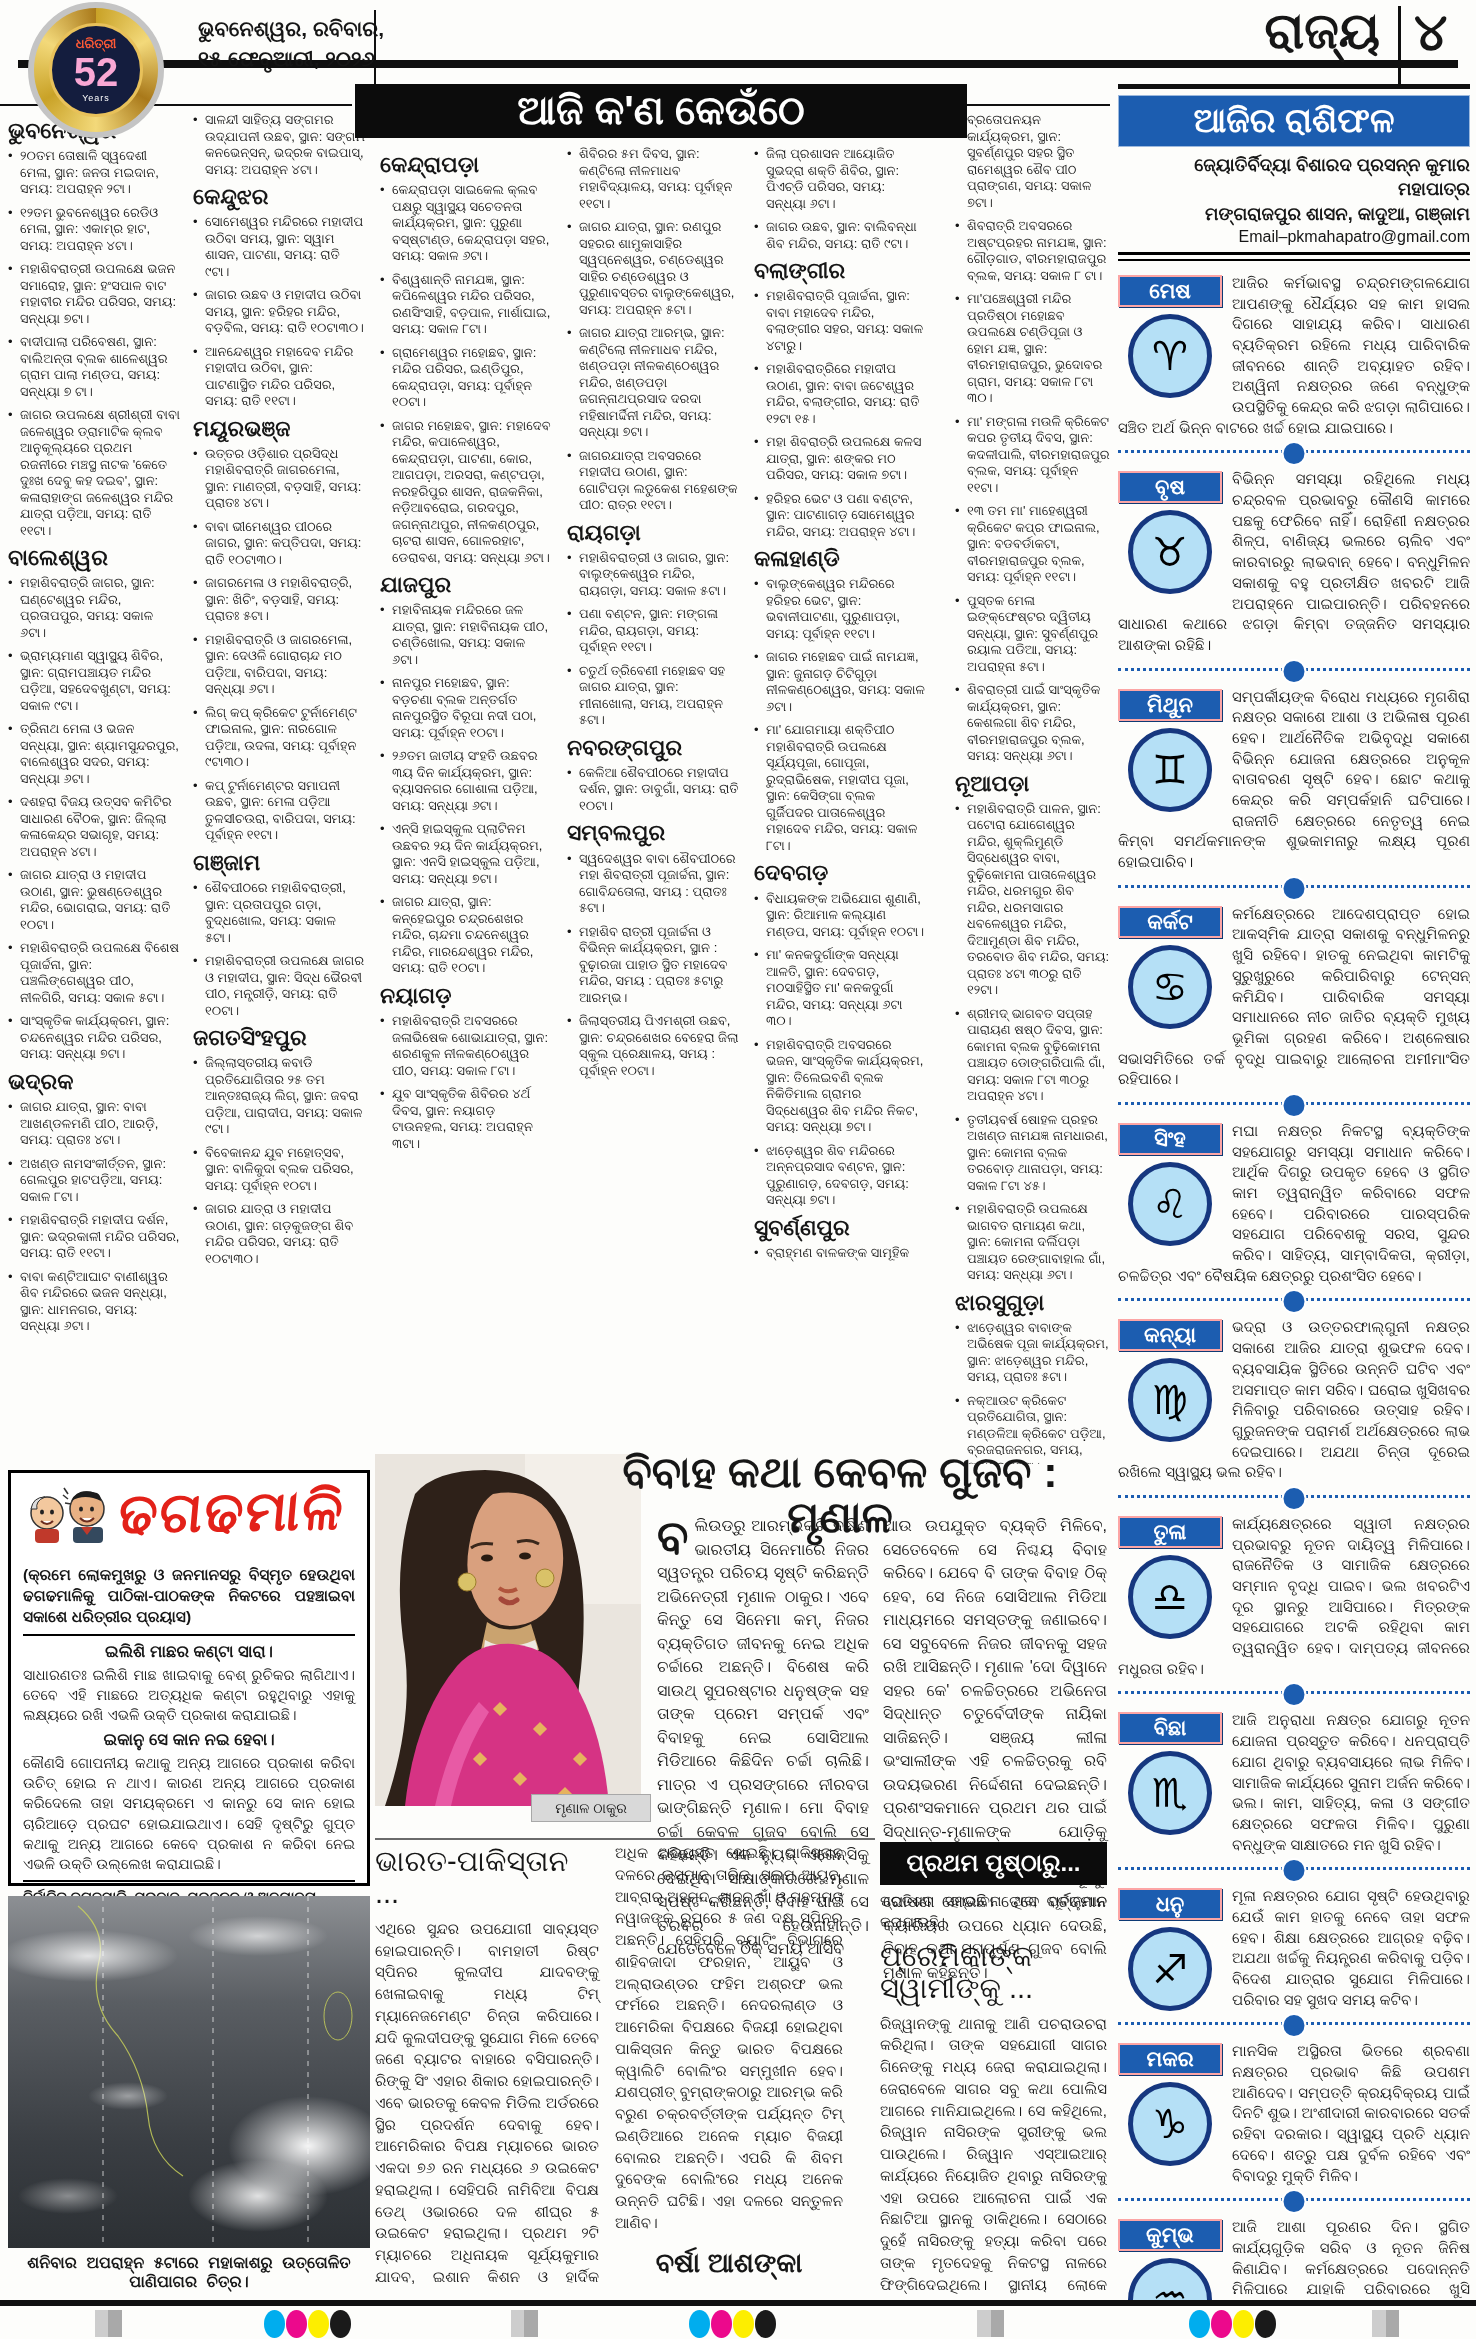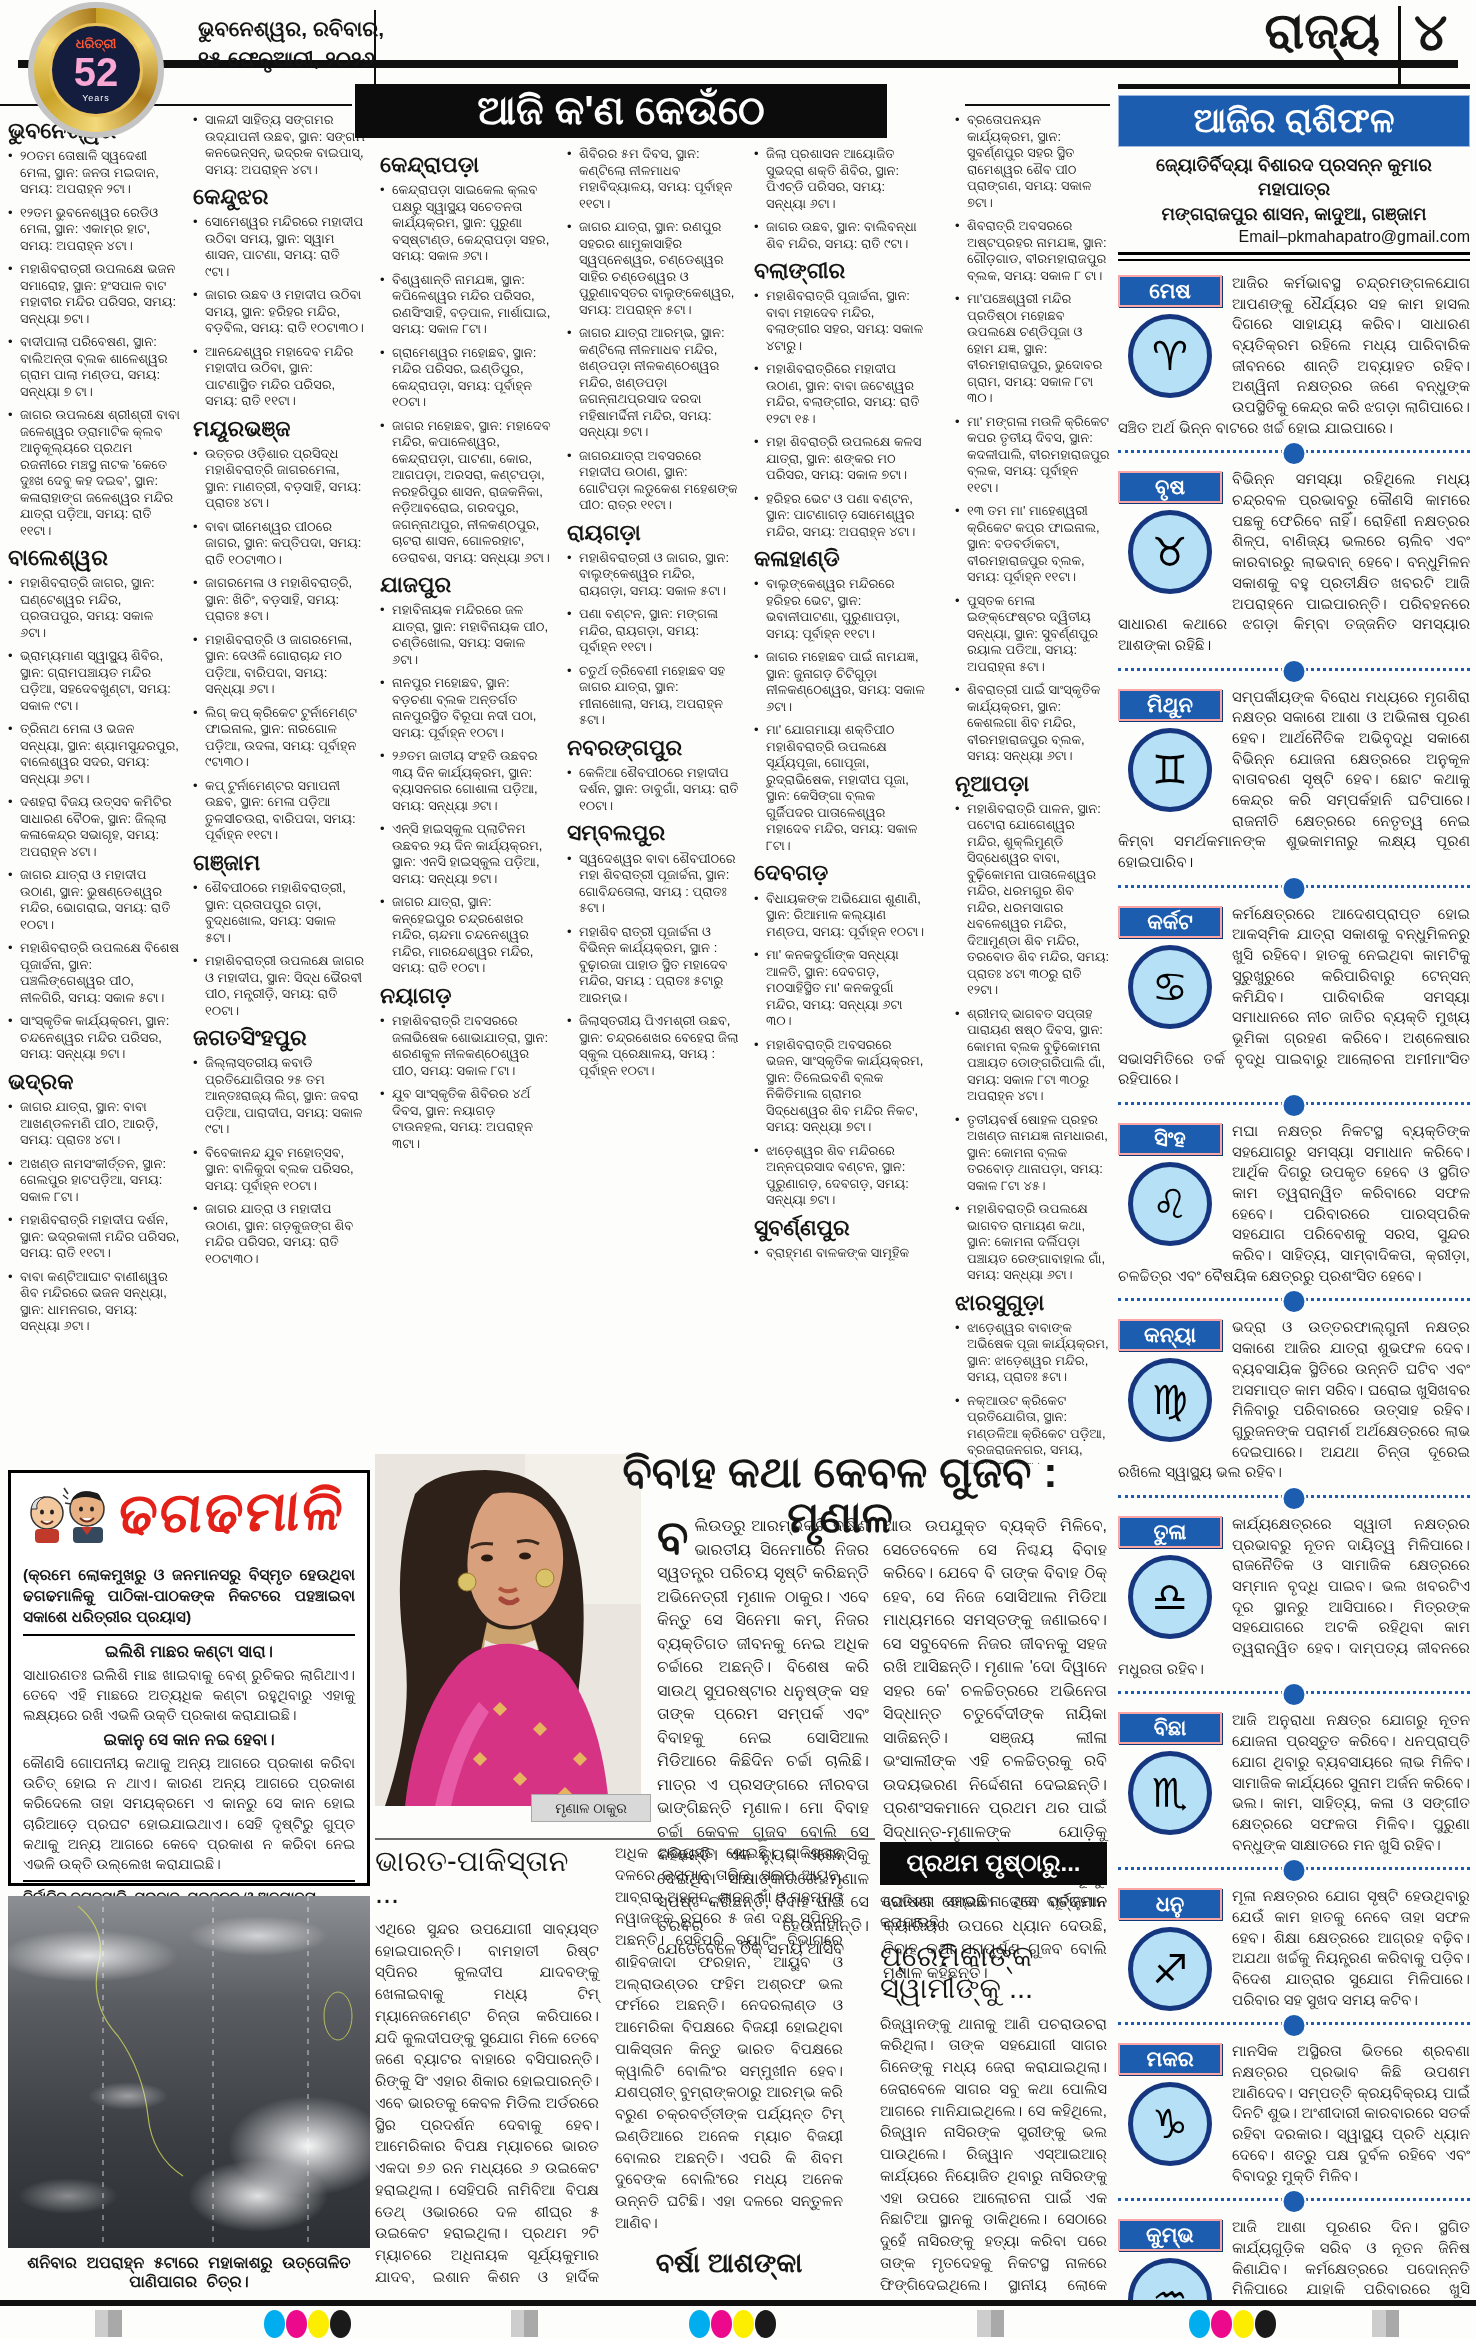--- a/index.html
+++ b/index.html
@@ -18,33 +18,33 @@
         display:flex;flex-direction:column;align-items:center;justify-content:center;line-height:1;}
   #logo .pname{color:#ff5a36;font-size:13px;font-weight:700;}
   #logo .yrs{color:#f9a8d4;font-size:40px;font-weight:800;margin:2px 0;}
   #logo .yrlbl{color:#fff;font-size:9px;letter-spacing:1px;}
   #dateline{left:198px;top:14px;font-size:21px;font-weight:700;line-height:1.45;}
   #date-rule{left:374px;top:10px;width:2px;height:80px;background:#101010;}
   #section-label{right:96px;top:2px;font-size:50px;font-weight:800;}
   #page-rule{left:1398px;top:6px;width:3px;height:80px;background:#101010;}
   #page-number{left:1414px;top:2px;font-size:52px;font-weight:800;}
   
-  #events-banner{left:355px;top:84px;width:532px;height:54px;background:#0c0c0c;color:#fff;
+  #events-banner{left:355px;top:84px;width:612px;height:54px;background:#0c0c0c;color:#fff;
         display:flex;align-items:center;justify-content:center;font-size:40px;font-weight:800;z-index:4;}
   
   #events{left:8px;top:112px;width:1104px;height:1352px;overflow:hidden;}
   .ev-col{position:absolute;top:0;height:100%;overflow:hidden;}
   .ev-h{font-size:22px;font-weight:800;margin:7px 0 5px;line-height:1.1;}
   .ev-it{position:relative;padding-left:12px;font-size:13px;line-height:1.27;margin:0 0 7px;text-align:left;}
   .ev-it::before{content:"•";position:absolute;left:0;top:0;font-size:13px;}
   
   #horo{left:1118px;top:89px;width:352px;height:2212px;overflow:hidden;}
   #horo-banner{background:#1c5db0;color:#fff;height:50px;margin-top:6px;display:flex;align-items:center;
         justify-content:center;font-size:34px;font-weight:800;border:1px solid #9db9dd;}
-  .horo-by{font-size:18px;font-weight:700;text-align:center;line-height:1.35;}
+  .horo-by{font-size:18px;font-weight:700;text-align:right;line-height:1.35;}
   #horo-email{font-size:16px;text-align:right;margin-top:2px;}
   .dbl{border-top:3px solid #000;border-bottom:2px solid #000;height:4px;margin:6px 0 12px;}
   .sign-block{margin-bottom:4px;}
   .sign-float{float:left;width:104px;margin:2px 10px 2px 0;text-align:center;}
   .sign-label{background:#1c5db0;color:#fff;font-weight:800;font-size:21px;padding:2px 0;
         border:2px solid #fca5a5;box-shadow:1px 1px 0 #0d3a74;}
   .sign-icon{width:74px;height:74px;border-radius:50%;background:#b5e0f6;border:5px solid #16377f;
         margin:7px auto 0;display:flex;align-items:center;justify-content:center;
         font-size:40px;color:#000;font-family:"DejaVu Sans",sans-serif;}
   .sign-text{font-size:15px;line-height:1.38;text-align:justify;}

